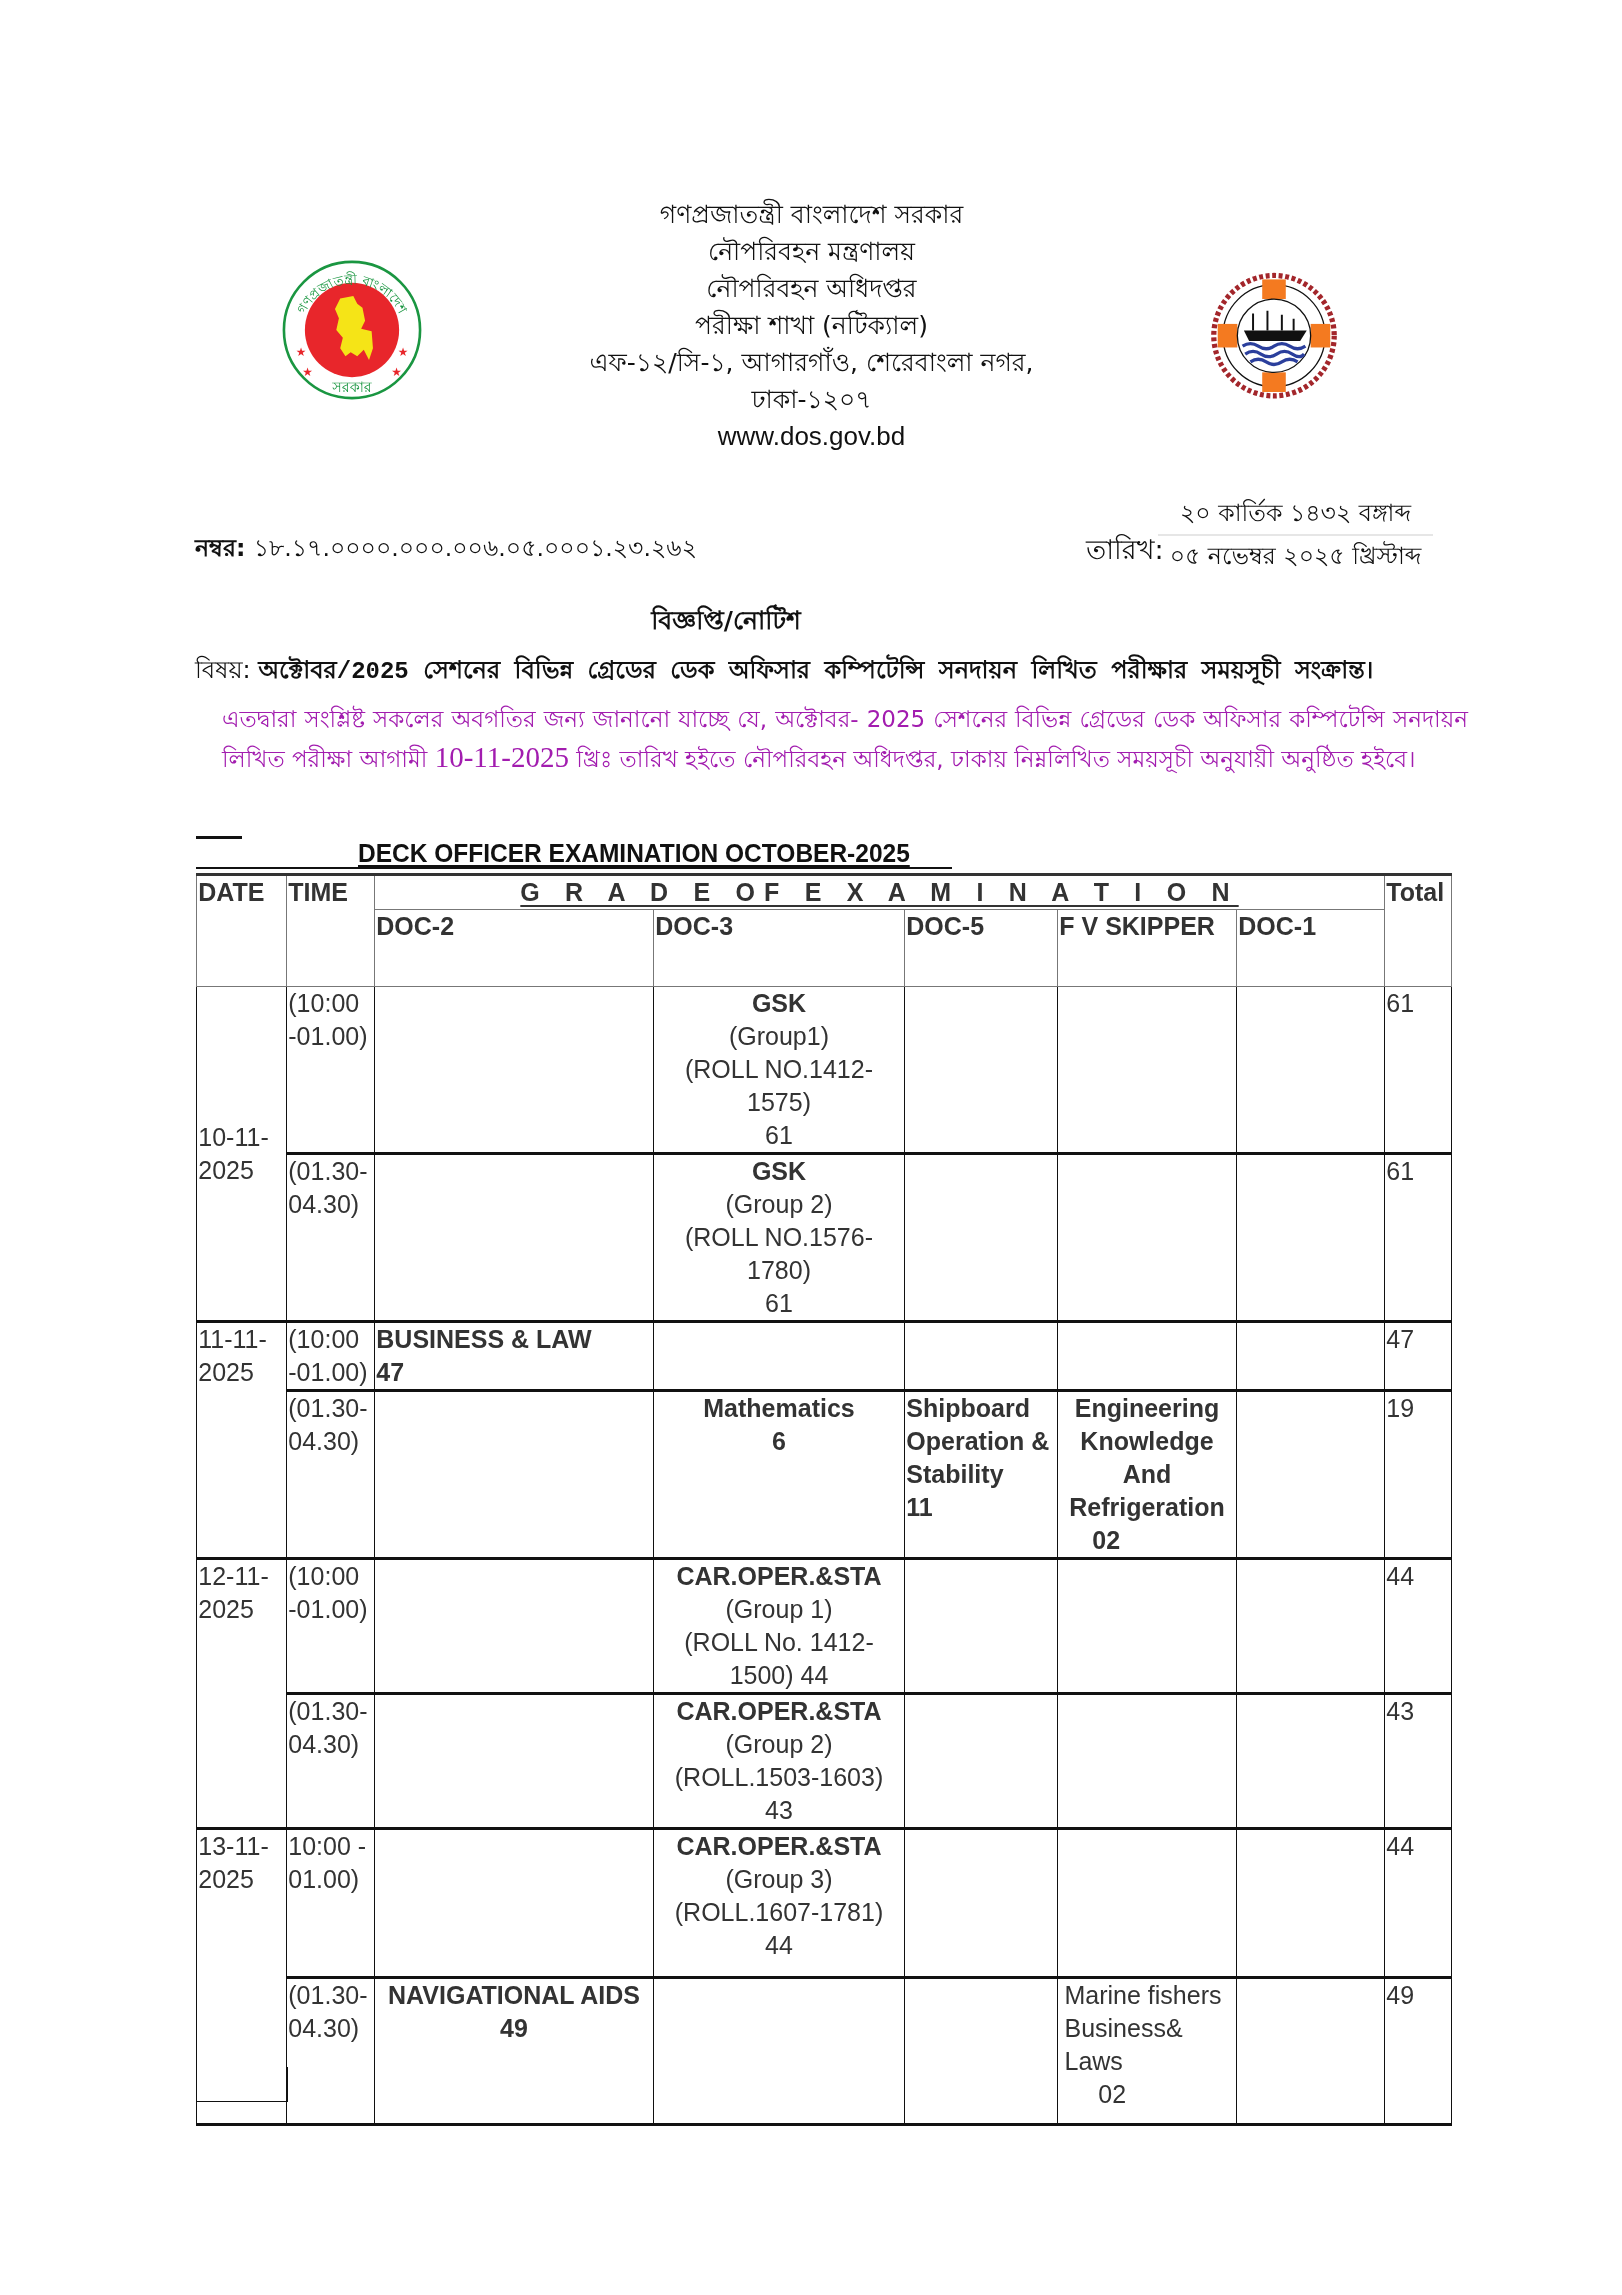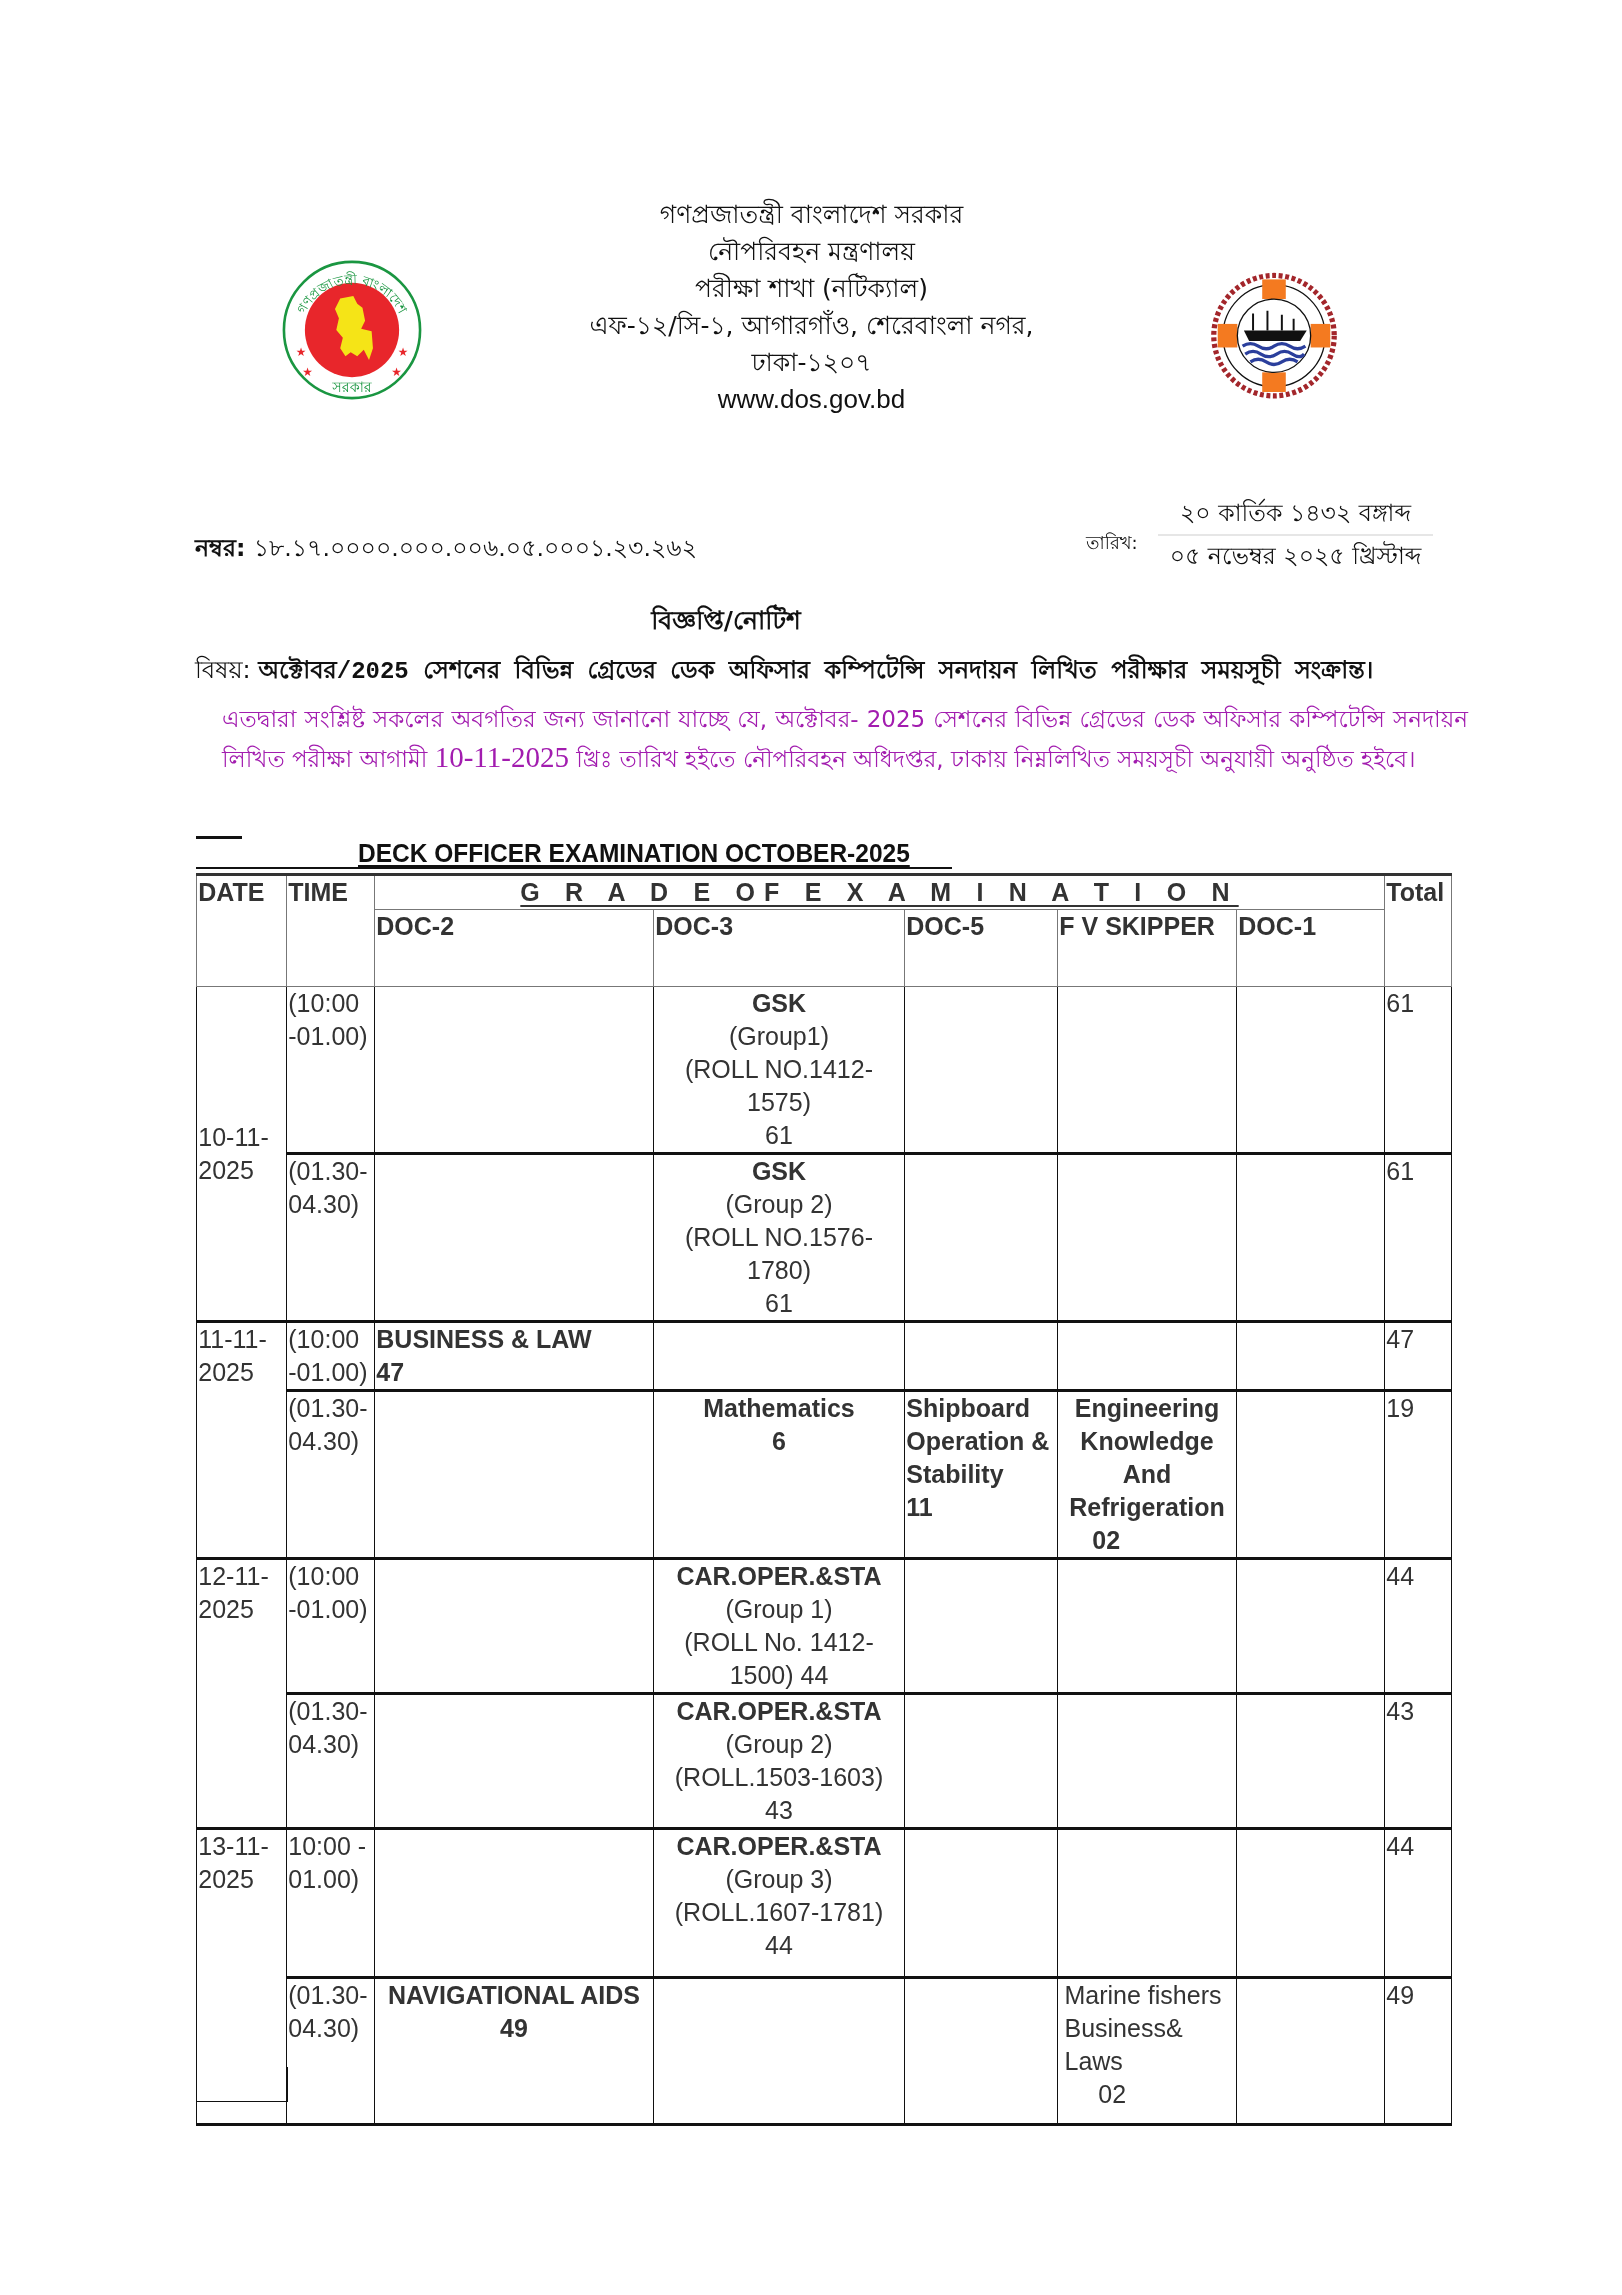--- a/index.html
+++ b/index.html
@@ -13,21 +13,21 @@
   .hdr .web { font-family: "Liberation Sans", sans-serif; font-size: 26px; }
 
   
   .logo { width: 144px; height: 144px; }
   .logo-left { left: 280px; top: 258px; }
   .logo-right { left: 1202px; top: 265px; }
 
   
   .memo { left: 195px; top: 530px; font-size: 23.6px; font-weight: bold; white-space: nowrap; }
   .memo .num { font-weight: normal; }
-  .date-label { left: 1086px; top: 529px; font-size: 18px; }
+  .date-label { left: 1086px; top: 529px; font-size: 27px; }
   .date-box { left: 1158px; top: 497px; width: 275px; text-align: center; font-size: 23.6px; line-height: 33px; }
   .date-box .rule { height: 2.6px; background: #e6e6e6; margin: 3.9px 0; }
 
   
   .notice-title { left: 0; width: 1452px; top: 601px; text-align: center; font-size: 25px; font-weight: bold; }
 
   
   .subject { left: 195px; top: 651px; font-size: 24px; white-space: nowrap; }
   .subject b { font-weight: bold; font-family: Liberation Mono, monospace; }
 
@@ -87,20 +87,21 @@
     <path d="M78 100 L78 74 M100 100 L100 70 M122 100 L122 76 M140 100 L140 82" stroke="#111" stroke-width="3"></path>
     <path d="M62 124 Q74 116 86 124 T110 124 T134 124 T158 124" fill="none" stroke="#2b3f9c" stroke-width="5"></path>
     <path d="M66 136 Q78 128 90 136 T114 136 T138 136 T156 136" fill="none" stroke="#2b3f9c" stroke-width="5"></path>
     <path d="M74 148 Q86 140 98 148 T122 148 T146 148" fill="none" stroke="#2b3f9c" stroke-width="5"></path>
   </svg>
 </div>
 
 <div class="abs hdr">
   <div>গণপ্রজাতন্ত্রী বাংলাদেশ সরকার</div>
   <div>নৌপরিবহন মন্ত্রণালয়</div>
+  <div>নৌপরিবহন অধিদপ্তর</div>
   <div>পরীক্ষা শাখা (নটিক্যাল)</div>
   <div>এফ-১২/সি-১, আগারগাঁও, শেরেবাংলা নগর,</div>
   <div>ঢাকা-১২০৭</div>
   <div class="web">www.dos.gov.bd</div>
 </div>
 
 <div class="abs memo">
   <span>নম্বর:</span>
   <span class="num">১৮.১৭.০০০০.০০০.০০৬.০৫.০০০১.২৩.২৬২</span>
 </div>

